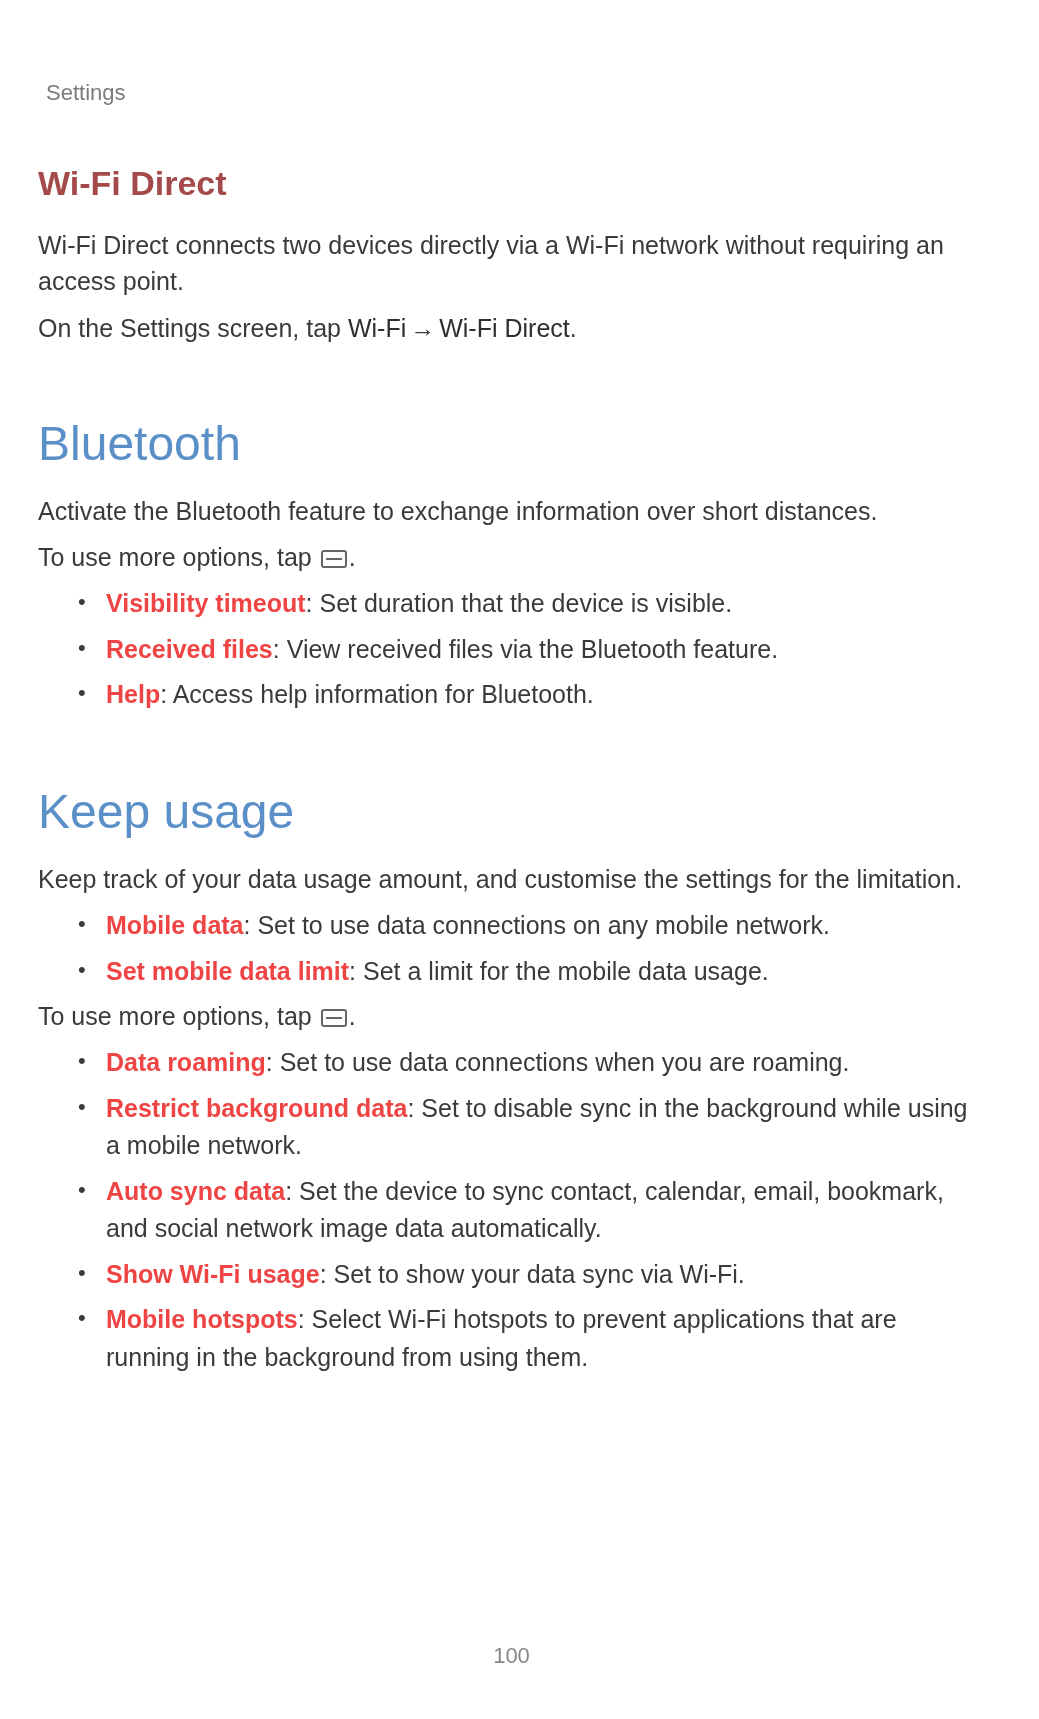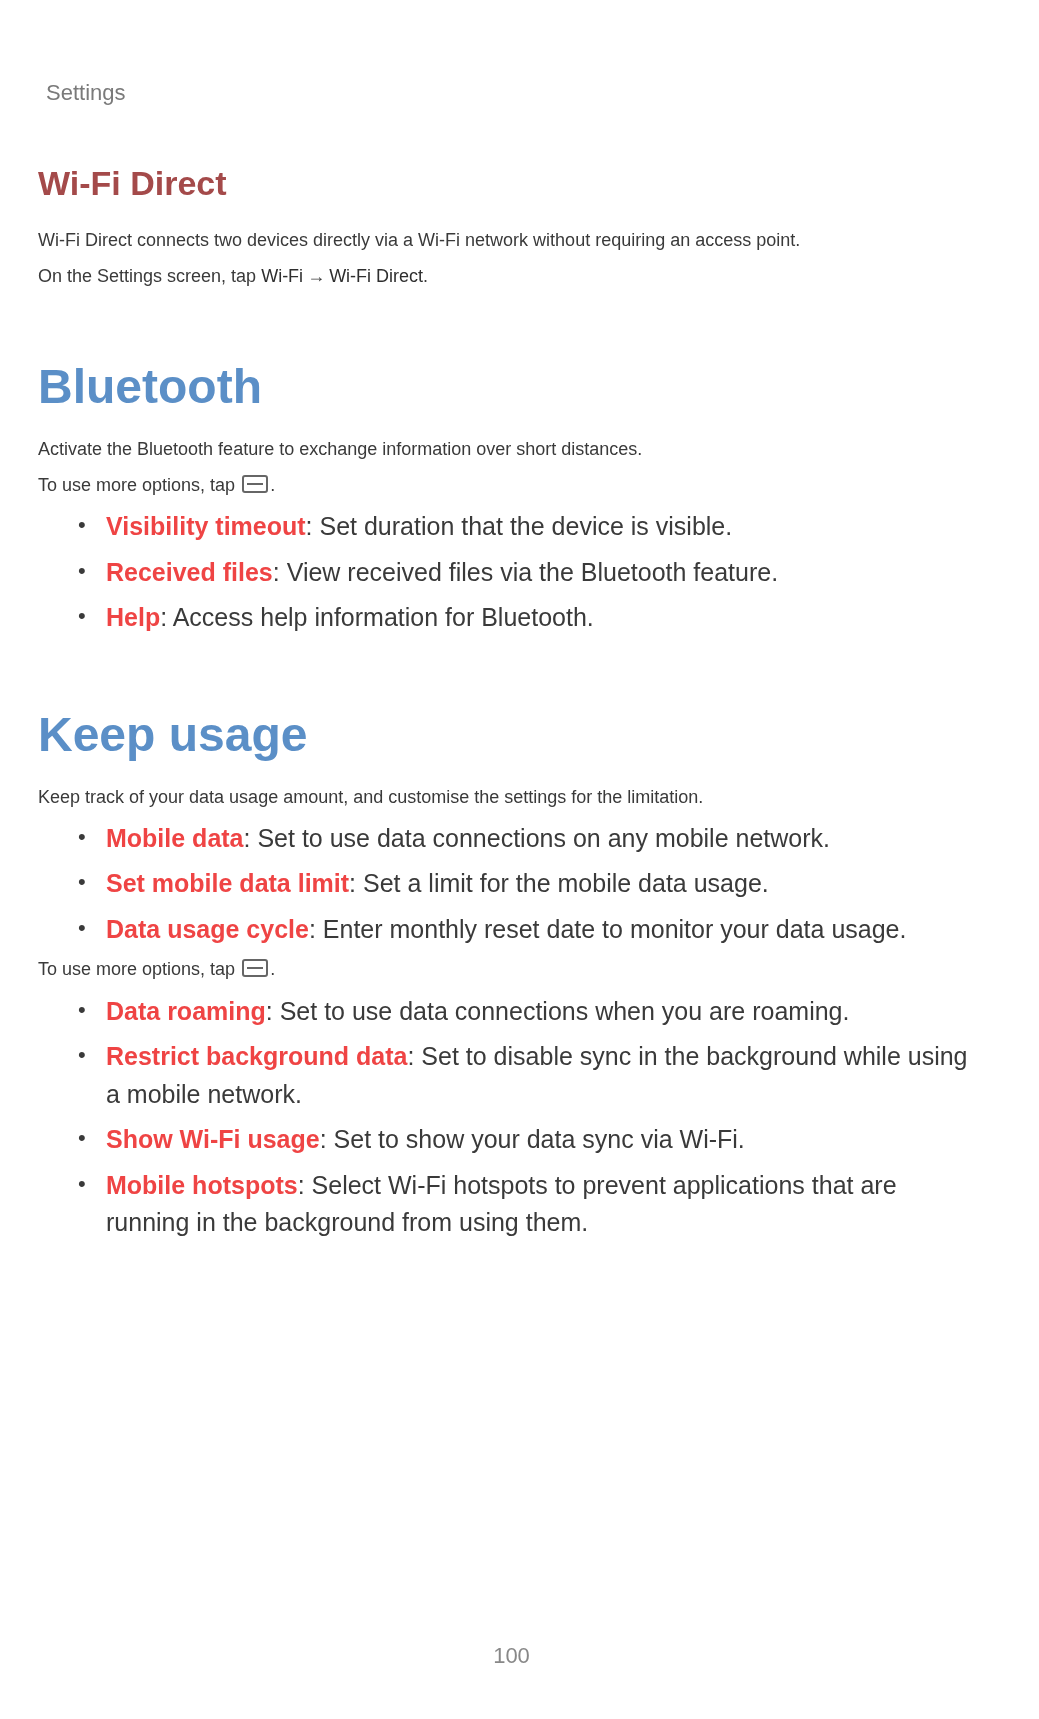--- a/index.html
+++ b/index.html
@@ -20,26 +20,26 @@
   }
   .section { margin-bottom: 70px; }
   .h-sub {
     font-size: 34px;
     font-weight: 600;
     color: #a44a4a;
     margin-bottom: 24px;
   }
   .h-main {
     font-size: 48px;
-    font-weight: 700;
+    font-weight: 400;
     color: #5b8fc7;
     margin-bottom: 22px;
   }
   p.body {
-    font-size: 18px;
+    font-size: 25px;
     line-height: 1.45;
     color: #3a3a3a;
     margin-bottom: 10px;
   }
   p.body b { font-weight: 400; color: #2e2e2e; }
   .arrow { padding: 0 4px; }
   .menu-icon {
     display: inline-block;
     width: 26px;
     height: 18px;
@@ -114,26 +114,26 @@
     <li><b>Help</b><span>: Access help information for Bluetooth.</span></li>
   </ul>
 </div>
 
 <div class="section">
   <div class="h-main">Keep usage</div>
   <p class="body">Keep track of your data usage amount, and customise the settings for the limitation.</p>
   <ul class="bullets">
     <li><b>Mobile data</b><span>: Set to use data connections on any mobile network.</span></li>
     <li><b>Set mobile data limit</b><span>: Set a limit for the mobile data usage.</span></li>
-    <li><b>Data usage cycle</b><span>: Enter monthly reset date to monitor your data usage.</span></li>
   </ul>
   <p class="body">
     <span>To use more options, tap </span><span class="menu-icon"></span><span>.</span>
   </p>
   <ul class="bullets">
     <li><b>Data roaming</b><span>: Set to use data connections when you are roaming.</span></li>
     <li><b>Restrict background data</b><span>: Set to disable sync in the background while using a mobile network.</span></li>
+    <li><b>Auto sync data</b><span>: Set the device to sync contact, calendar, email, bookmark, and social network image data automatically.</span></li>
     <li><b>Show Wi-Fi usage</b><span>: Set to show your data sync via Wi-Fi.</span></li>
     <li><b>Mobile hotspots</b><span>: Select Wi-Fi hotspots to prevent applications that are running in the background from using them.</span></li>
   </ul>
 </div>
 
 <div class="page-num">100</div>
 
 </body></html>

